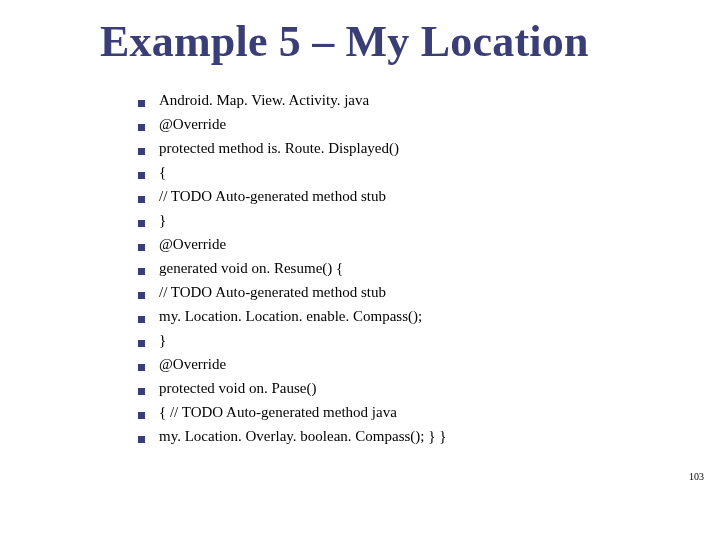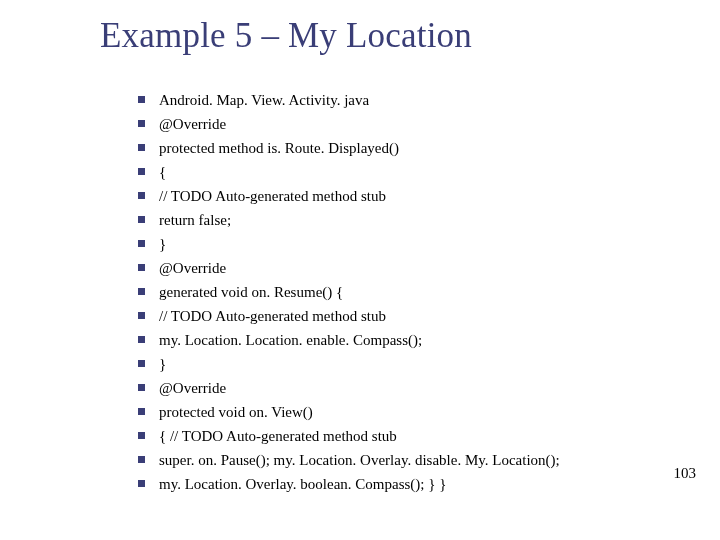--- a/index.html
+++ b/index.html
@@ -15,56 +15,56 @@
   .slide {
     position: relative;
     width: 720px;
     height: 540px;
     box-sizing: border-box;
   }
   .title {
     position: absolute;
     left: 100px;
     top: 16px;
-    font-size: 35px;
+    font-size: 44px;
     color: #3a3e77;
-    font-weight: 400;
+    font-weight: 700;
     letter-spacing: 0.2px;
   }
   .body {
     position: absolute;
     left: 138px;
     top: 90px;
     width: 540px;
     font-size: 15px;
     line-height: 1.4;
     color: #000;
   }
   .body .line {
     display: flex;
-    align-items: flex-start;
+    align-items: center;
     margin-bottom: 3px;
   }
   .body .bullet {
     width: 7px;
     height: 7px;
     background: #3a3e77;
     flex: 0 0 7px;
     margin-top: 6px;
     margin-right: 14px;
   }
   .body .txt {
     flex: 1 1 auto;
     word-break: break-word;
   }
   .pagenum {
     position: absolute;
-    right: 24px;
+    right: 16px;
     bottom: 58px;
-    font-size: 15px;
+    font-size: 10px;
     color: #000;
   }
 </style>
 </head>
 <body>
 <div class="slide">
   <div class="title">Example 5 – My Location</div>
 
   <div class="body">
     <div class="line">
@@ -82,24 +82,20 @@
     <div class="line">
       <span class="bullet"></span>
       <span class="txt">{</span>
     </div>
     <div class="line">
       <span class="bullet"></span>
       <span class="txt">// TODO Auto‐generated method stub</span>
     </div>
     <div class="line">
       <span class="bullet"></span>
-      <span class="txt">return false;</span>
-    </div>
-    <div class="line">
-      <span class="bullet"></span>
       <span class="txt">}</span>
     </div>
     <div class="line">
       <span class="bullet"></span>
       <span class="txt">@Override</span>
     </div>
     <div class="line">
       <span class="bullet"></span>
       <span class="txt">generated void on. Resume() {</span>
     </div>
@@ -114,29 +110,25 @@
     <div class="line">
       <span class="bullet"></span>
       <span class="txt">}</span>
     </div>
     <div class="line">
       <span class="bullet"></span>
       <span class="txt">@Override</span>
     </div>
     <div class="line">
       <span class="bullet"></span>
-      <span class="txt">protected void on. View()</span>
+      <span class="txt">protected void on. Pause()</span>
     </div>
     <div class="line">
       <span class="bullet"></span>
-      <span class="txt">{ // TODO Auto‐generated method stub</span>
-    </div>
-    <div class="line">
-      <span class="bullet"></span>
-      <span class="txt">super. on. Pause(); my. Location. Overlay. disable. My. Location();</span>
+      <span class="txt">{ // TODO Auto‐generated method java</span>
     </div>
     <div class="line">
       <span class="bullet"></span>
       <span class="txt">my. Location. Overlay. boolean. Compass(); }  }</span>
     </div>
   </div>
 
   <div class="pagenum">103</div>
 </div>
 

